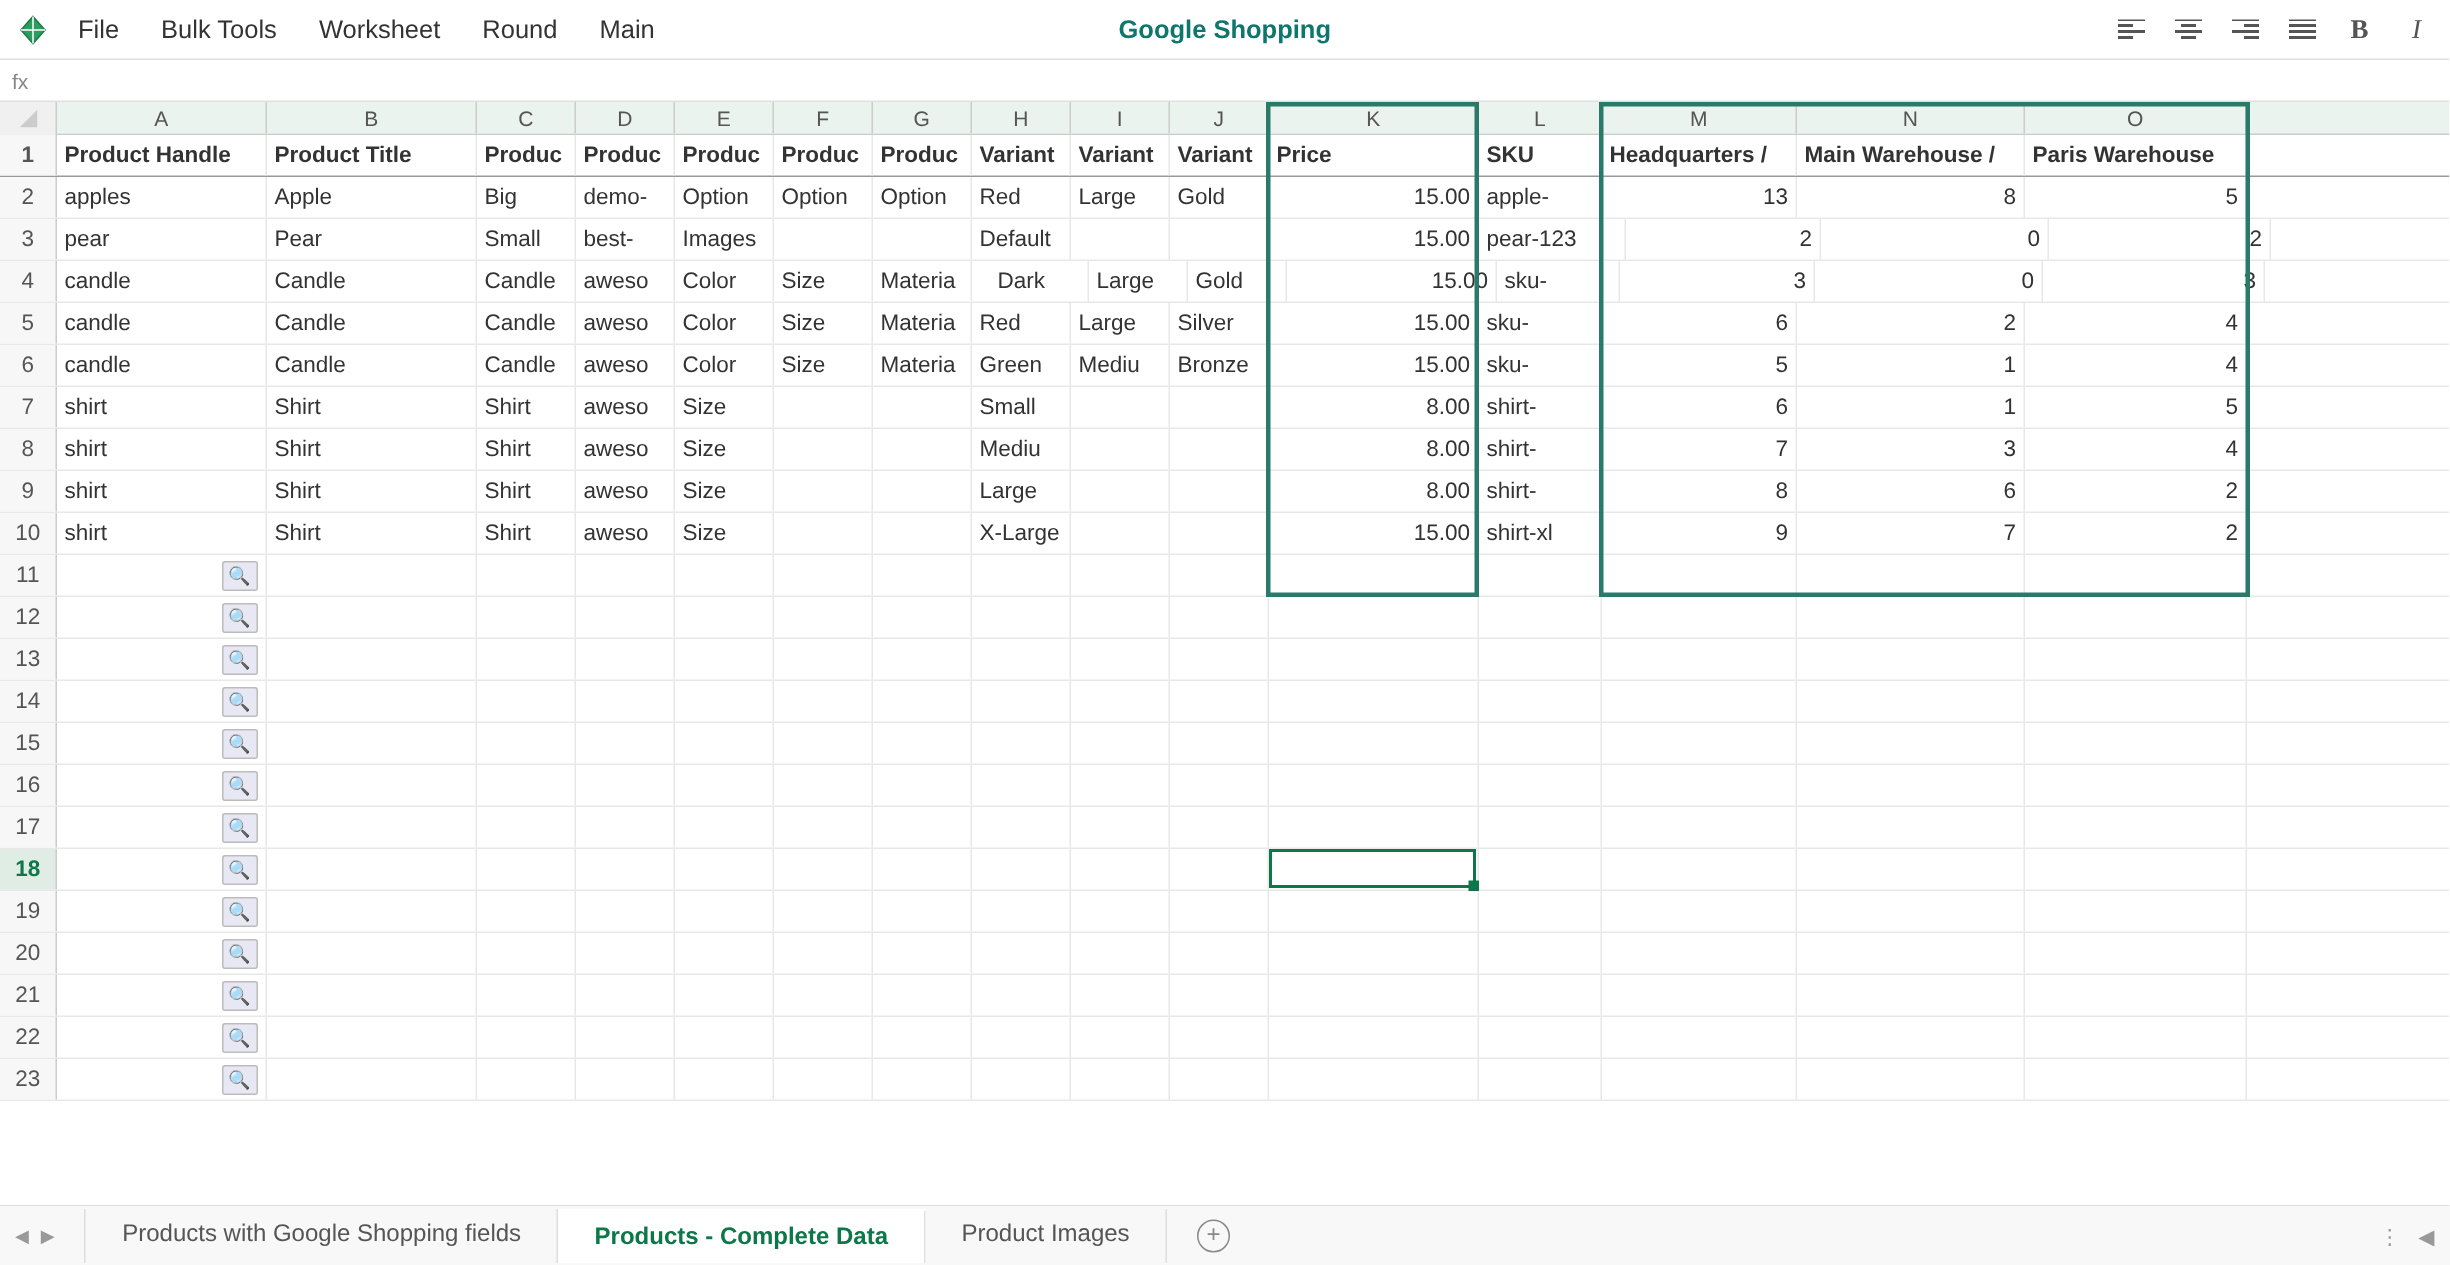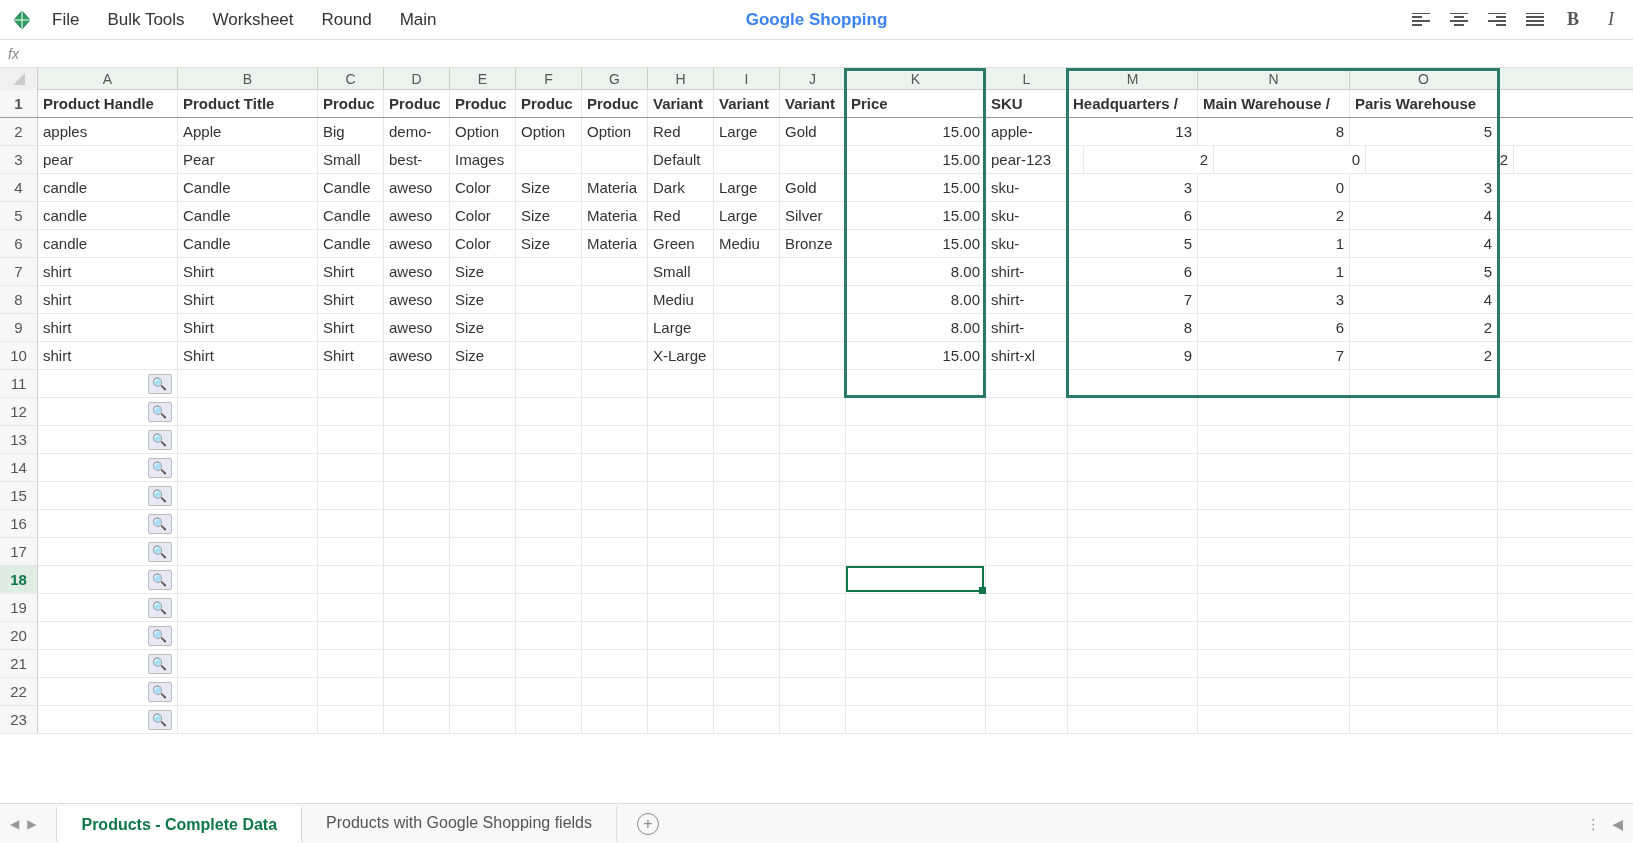--- a/index.html
+++ b/index.html
@@ -39,21 +39,21 @@
       color: #333;
       cursor: pointer;
       font-weight: 400;
     }
     .doc-title {
       position: absolute;
       left: 50%;
       transform: translateX(-50%);
       font-size: 17px;
       font-weight: 600;
-      color: #3b82f6;
+      color: #0f766e;
     }
     .toolbar-right {
       display: flex;
       gap: 18px;
       align-items: center;
     }
     .tb-icon {
       width: 20px;
       height: 20px;
       cursor: pointer;
@@ -63,21 +63,20 @@
       color: #555;
     }
     .formula-bar {
       display: flex;
       align-items: center;
       padding: 4px 8px;
       border-bottom: 1px solid #e0e0e0;
       height: 28px;
     }
     .fx-label {
-      font-style: italic;
       color: #888;
       font-size: 14px;
       margin-right: 0;
     }
     .spreadsheet {
       position: relative;
     }
     .col-headers {
       display: flex;
       background: #eaf3ed;
@@ -372,21 +371,21 @@
       </div>
       <div class="row">
         <div class="row-header">4</div>
         <div class="cell" style="width: 140px;">candle</div>
         <div class="cell" style="width: 140px;">Candle</div>
         <div class="cell" style="width: 66px;">Candle</div>
         <div class="cell" style="width: 66px;">aweso</div>
         <div class="cell" style="width: 66px;">Color</div>
         <div class="cell" style="width: 66px;">Size</div>
         <div class="cell" style="width: 66px;">Materia</div>
-        <div class="cell" style="width: 66px;">Dark</div>
+        <div class="cell" style="width: 66px; margin-left: 12px;">Dark</div>
         <div class="cell" style="width: 66px;">Large</div>
         <div class="cell" style="width: 66px;">Gold</div>
         <div class="cell numeric" style="width: 140px;">15.00</div>
         <div class="cell" style="width: 82px;">sku-</div>
         <div class="cell numeric" style="width: 130px;">3</div>
         <div class="cell numeric" style="width: 152px;">0</div>
         <div class="cell numeric" style="width: 148px;">3</div>
       </div>
       <div class="row">
         <div class="row-header">5</div>
@@ -761,21 +760,22 @@
   <div class="highlight-box" id="hl-mno" style="left: 1066px; top: 0px; width: 434px; height: 330px;"></div>
   <div class="active-cell" id="active-cell" style="left: 846px; top: 498px; width: 138px; height: 26px;"></div>
 </div>
 
 <div class="tabs-bar">
   <div class="nav-arrows">
     <span class="nav-arrow">◀</span>
     <span class="nav-arrow">▶</span>
   </div>
   <div class="sheet-tabs" id="sheet-tabs">
+      <div class="sheet-tab">Products with Google Shopping fields</div>
       <div class="sheet-tab active">Products - Complete Data</div>
-      <div class="sheet-tab">Products with Google Shopping fields</div>
+      <div class="sheet-tab">Product Images</div>
     </div>
   <div class="add-sheet">+</div>
   <div class="tabs-right">
     <span>⋮</span>
     <span>◀</span>
   </div>
 </div>
 
 </body></html>

